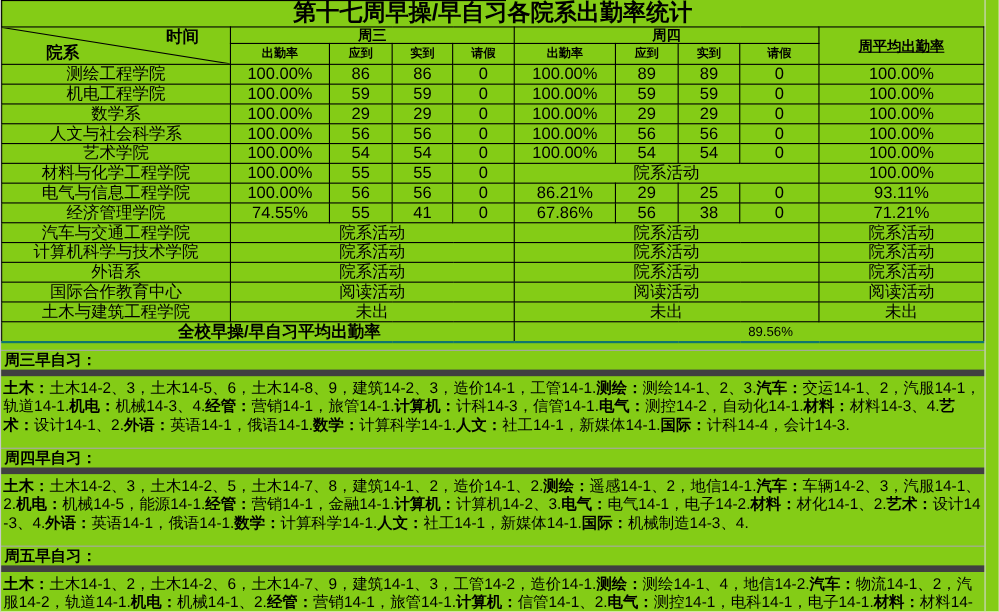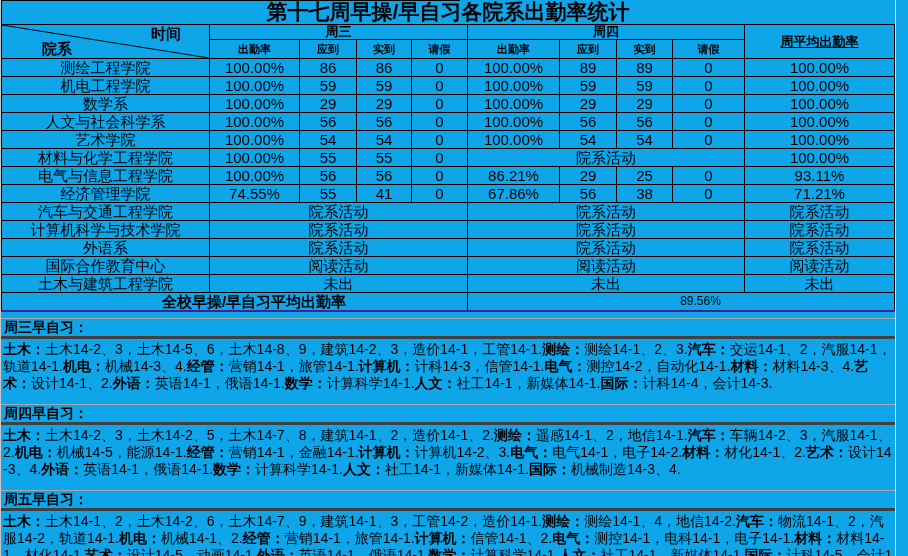--- a/index.html
+++ b/index.html
@@ -1,19 +1,19 @@
 <!DOCTYPE html>
 <html><head>
 <meta charset="utf-8">
 <style>
   html,body{margin:0;padding:0;background:#fff;}
   .page{
     position:relative;
     width:908px;height:556px;
-    background:#0ea5e9;
+    background:#84cc16;
     overflow:hidden;
     font-family:"Liberation Sans","DejaVu Sans",sans-serif;
     color:#000;
   }
   .sheet-left{position:absolute;left:0;top:0;width:1px;height:100%;background:#c9c9c9;}
   .sheet-right{position:absolute;left:895px;top:0;width:1px;height:100%;background:#d6d6d6;}
   .title-top-edge{position:absolute;left:1px;top:0;width:459px;height:1px;background:#000;}
   .title-left-edge{position:absolute;left:1px;top:0;width:1px;height:25px;background:#000;}
 
   .page-title{
@@ -37,30 +37,30 @@
   tr.hdr2{height:19px;}
   tr.hdr2 th{font-size:11px;font-weight:bold;line-height:18px;}
   th.corner{position:relative;padding:0;}
   th.corner svg{position:absolute;left:0;top:0;width:100%;height:100%;}
   .corner-time{position:absolute;right:28px;top:2px;font-size:15px;font-weight:bold;}
   .corner-dept{position:absolute;left:40px;bottom:2px;font-size:15px;font-weight:bold;}
   th.avg-h{font-size:15px;font-weight:bold;text-decoration:underline;}
   tbody tr{height:18px;}
   tbody td{font-size:15px;line-height:17px;font-weight:normal;}
   tr.summary{height:18px;}
-  tr.summary td{border-bottom:2px solid #4c1d95;padding-left:39px;}
+  tr.summary td{border-bottom:2px solid #0f766e;padding-left:39px;}
   td.sum-label{font-weight:bold;font-size:15px;}
   td.sum-value{font-size:12px;}
 
   .notes{width:894px;margin-left:1px;}
   .note-section{margin-top:6px;}
   .note-section + .note-section{margin-top:12px;}
   .note-heading{
     height:17px;line-height:17px;
-    border-top:1px solid #a8a8a8;border-bottom:3px solid #404040;
+    border-top:1px solid #a8a8a8;border-bottom:6px solid #404040;
     font-weight:bold;font-size:14px;padding-left:3px;
   }
   .note-body{
     padding:2px 2px 0 2px;
     font-size:14px;line-height:17px;
     word-break:break-all;
   }
   .note-body b{font-weight:bold;}
 </style>
 </head>

